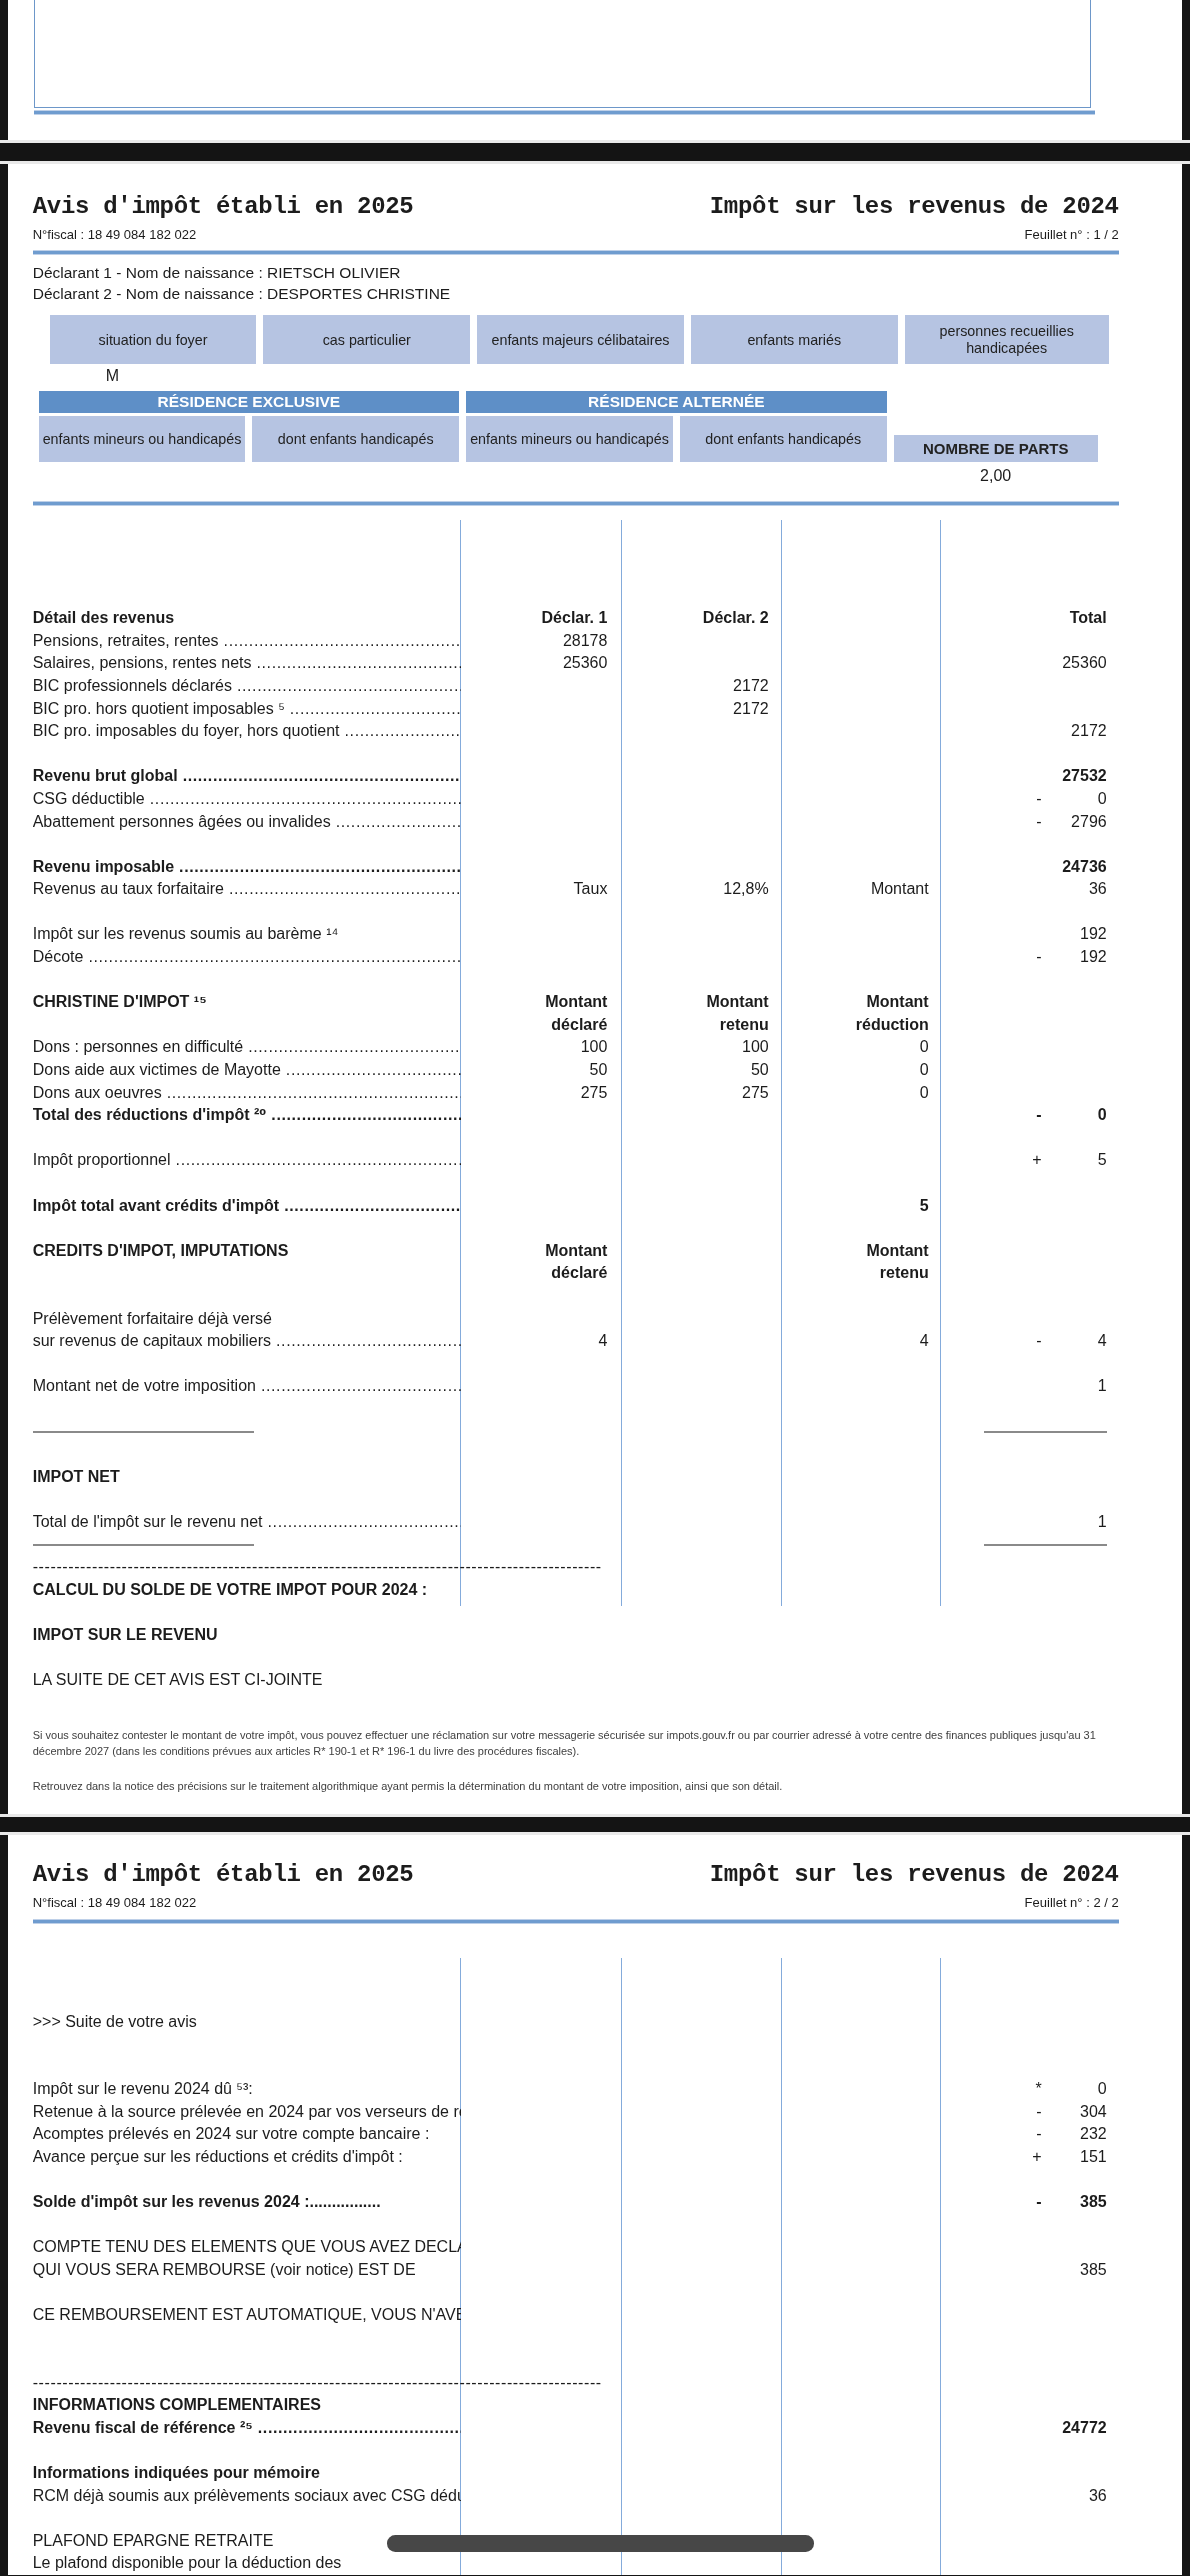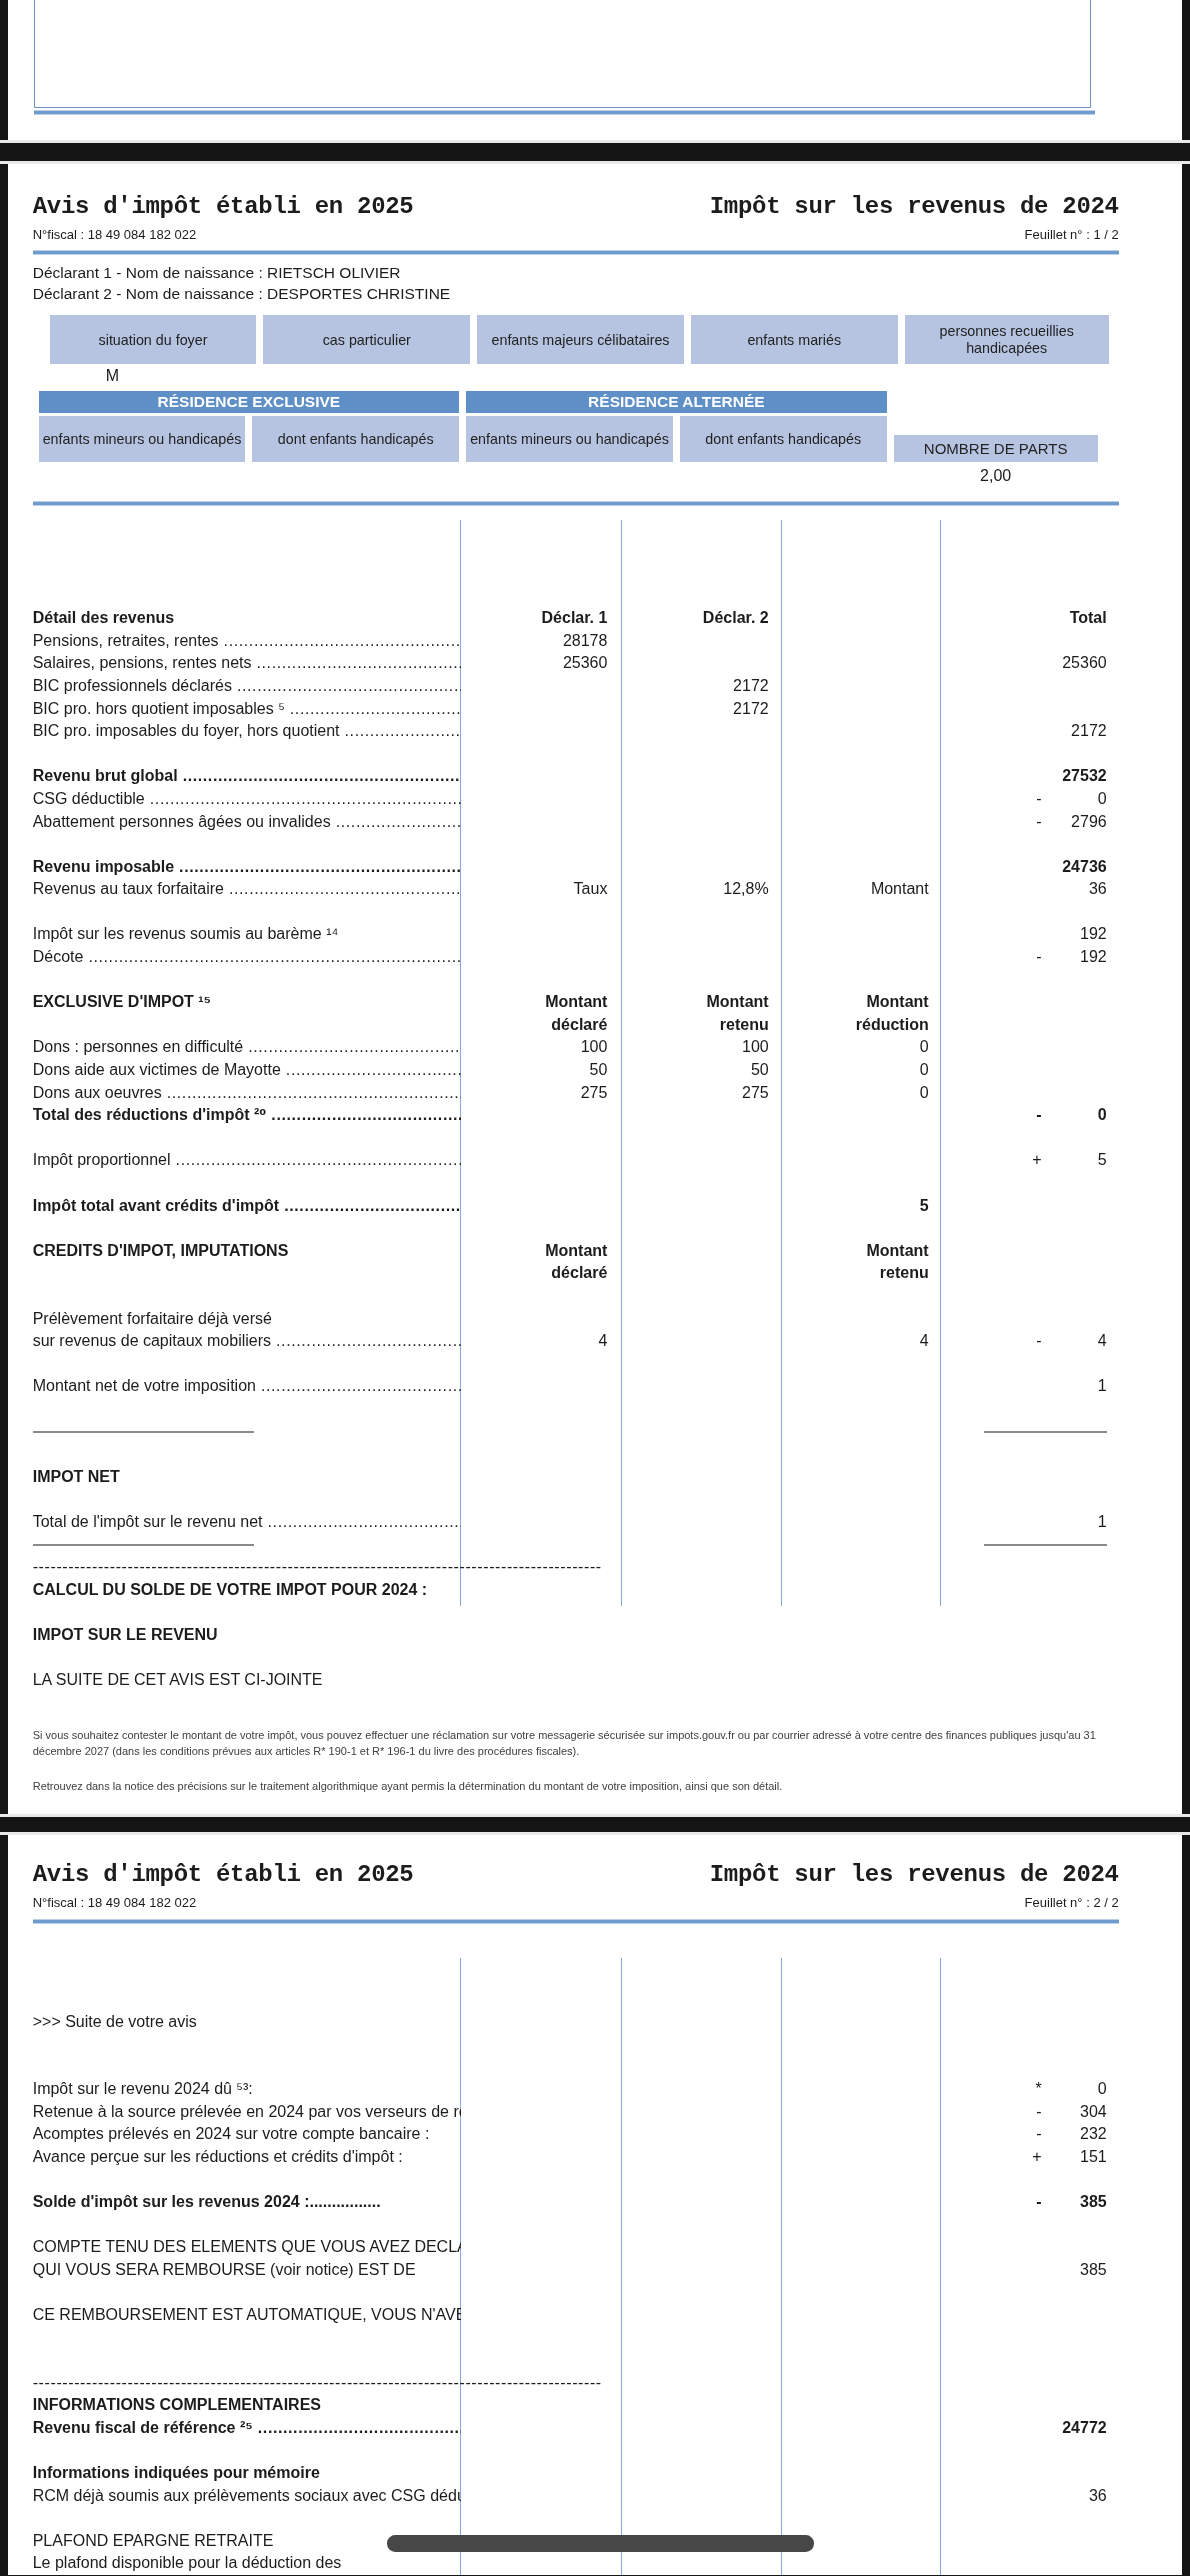--- a/index.html
+++ b/index.html
@@ -29,21 +29,21 @@
   
   .htab{margin-left:6px;width:1059px;display:grid;grid-template-columns:repeat(4,1fr) 204px;column-gap:7.1px;padding-left:11px;}
   .htab.r1{margin-top:10.7px;}
   .hcell{background:#b6c4e2;height:49px;display:flex;align-items:center;justify-content:center;
     text-align:center;font-size:14.3px;line-height:16.7px;color:#222;}
   .mrow{font-size:16px;height:24px;line-height:24px;text-indent:73px;}
   .rtab{margin-left:6px;width:1059px;display:grid;grid-template-columns:repeat(4,1fr) 204px;column-gap:7.1px;row-gap:3px;margin-top:2.4px;}
   .bandcell{grid-column:span 2;background:#5e8fc7;color:#ffffff;font-weight:bold;font-size:15.5px;
     height:22.6px;display:flex;align-items:center;justify-content:center;}
   .partscell{grid-column:5;grid-row:1 / span 2;background:#b6c4e2;display:flex;align-items:center;justify-content:center;
-    text-align:center;font-size:15px;font-weight:normal;line-height:20px;color:#222;margin-top:44px;}
+    text-align:center;font-size:15px;font-weight:bold;line-height:20px;color:#222;margin-top:44px;}
   .subcell{background:#b6c4e2;height:46px;display:flex;align-items:center;justify-content:center;
     text-align:center;font-size:14.3px;line-height:16.7px;color:#222;}
   .partsval{height:27px;display:grid;grid-template-columns:repeat(4,1fr) 204px;column-gap:7.1px;margin-left:6px;width:1059px;
     font-size:16px;align-items:center;}
   .partsval span{grid-column:5;text-align:center;}
   
   .vl{position:absolute;width:1.2px;background:#84abdb;}
   .pgA .vl{top:356px;height:1086px;}
   .pgB .vl{top:123px;height:618px;}
   .vl.v1{left:452px;} .vl.v2{left:613px;} .vl.v3{left:773px;} .vl.v4{left:932px;}
@@ -142,21 +142,21 @@
         <div class="trow"><span class="lbl dots">BIC professionnels déclarés</span><span class="c c1"></span><span class="c c2">2172</span><span class="c c3"></span><span class="c4"><span class="sg"></span><span class="tv"></span></span></div>
         <div class="trow"><span class="lbl dots">BIC pro. hors quotient imposables ⁵</span><span class="c c1"></span><span class="c c2">2172</span><span class="c c3"></span><span class="c4"><span class="sg"></span><span class="tv"></span></span></div>
         <div class="trow"><span class="lbl dots">BIC pro. imposables du foyer, hors quotient</span><span class="c c1"></span><span class="c c2"></span><span class="c c3"></span><span class="c4"><span class="sg"></span><span class="tv">2172</span></span></div>
         <div class="trow b g1"><span class="lbl dots">Revenu brut global</span><span class="c c1"></span><span class="c c2"></span><span class="c c3"></span><span class="c4"><span class="sg"></span><span class="tv">27532</span></span></div>
         <div class="trow"><span class="lbl dots">CSG déductible</span><span class="c c1"></span><span class="c c2"></span><span class="c c3"></span><span class="c4"><span class="sg">-</span><span class="tv">0</span></span></div>
         <div class="trow"><span class="lbl dots">Abattement personnes âgées ou invalides</span><span class="c c1"></span><span class="c c2"></span><span class="c c3"></span><span class="c4"><span class="sg">-</span><span class="tv">2796</span></span></div>
         <div class="trow b g1"><span class="lbl dots">Revenu imposable</span><span class="c c1"></span><span class="c c2"></span><span class="c c3"></span><span class="c4"><span class="sg"></span><span class="tv">24736</span></span></div>
         <div class="trow"><span class="lbl dots">Revenus au taux forfaitaire</span><span class="c c1">Taux</span><span class="c c2">12,8%</span><span class="c c3">Montant</span><span class="c4"><span class="sg"></span><span class="tv">36</span></span></div>
         <div class="trow g1"><span class="lbl">Impôt sur les revenus soumis au barème ¹⁴</span><span class="c c1"></span><span class="c c2"></span><span class="c c3"></span><span class="c4"><span class="sg"></span><span class="tv">192</span></span></div>
         <div class="trow"><span class="lbl dots">Décote</span><span class="c c1"></span><span class="c c2"></span><span class="c c3"></span><span class="c4"><span class="sg">-</span><span class="tv">192</span></span></div>
-        <div class="trow b g1"><span class="lbl">EXCLUSIVE D'IMPOT ¹⁵</span><span class="c c1">Montant
+        <div class="trow b g1"><span class="lbl">CHRISTINE D'IMPOT ¹⁵</span><span class="c c1">Montant
 déclaré</span><span class="c c2">Montant
 retenu</span><span class="c c3">Montant
 réduction</span><span class="c4"><span class="sg"></span><span class="tv"></span></span></div>
         <div class="trow"><span class="lbl dots">Dons : personnes en difficulté</span><span class="c c1">100</span><span class="c c2">100</span><span class="c c3">0</span><span class="c4"><span class="sg"></span><span class="tv"></span></span></div>
         <div class="trow"><span class="lbl dots">Dons aide aux victimes de Mayotte</span><span class="c c1">50</span><span class="c c2">50</span><span class="c c3">0</span><span class="c4"><span class="sg"></span><span class="tv"></span></span></div>
         <div class="trow"><span class="lbl dots">Dons aux oeuvres</span><span class="c c1">275</span><span class="c c2">275</span><span class="c c3">0</span><span class="c4"><span class="sg"></span><span class="tv"></span></span></div>
         <div class="trow b"><span class="lbl dots">Total des réductions d'impôt ²⁰</span><span class="c c1"></span><span class="c c2"></span><span class="c c3"></span><span class="c4"><span class="sg">-</span><span class="tv">0</span></span></div>
         <div class="trow g1"><span class="lbl dots">Impôt proportionnel</span><span class="c c1"></span><span class="c c2"></span><span class="c c3"></span><span class="c4"><span class="sg">+</span><span class="tv">5</span></span></div>
         <div class="trow b g1"><span class="lbl dots">Impôt total avant crédits d'impôt</span><span class="c c1"></span><span class="c c2"></span><span class="c c3">5</span><span class="c4"><span class="sg"></span><span class="tv"></span></span></div>
         <div class="trow b g1"><span class="lbl">CREDITS D'IMPOT, IMPUTATIONS</span><span class="c c1">Montant

